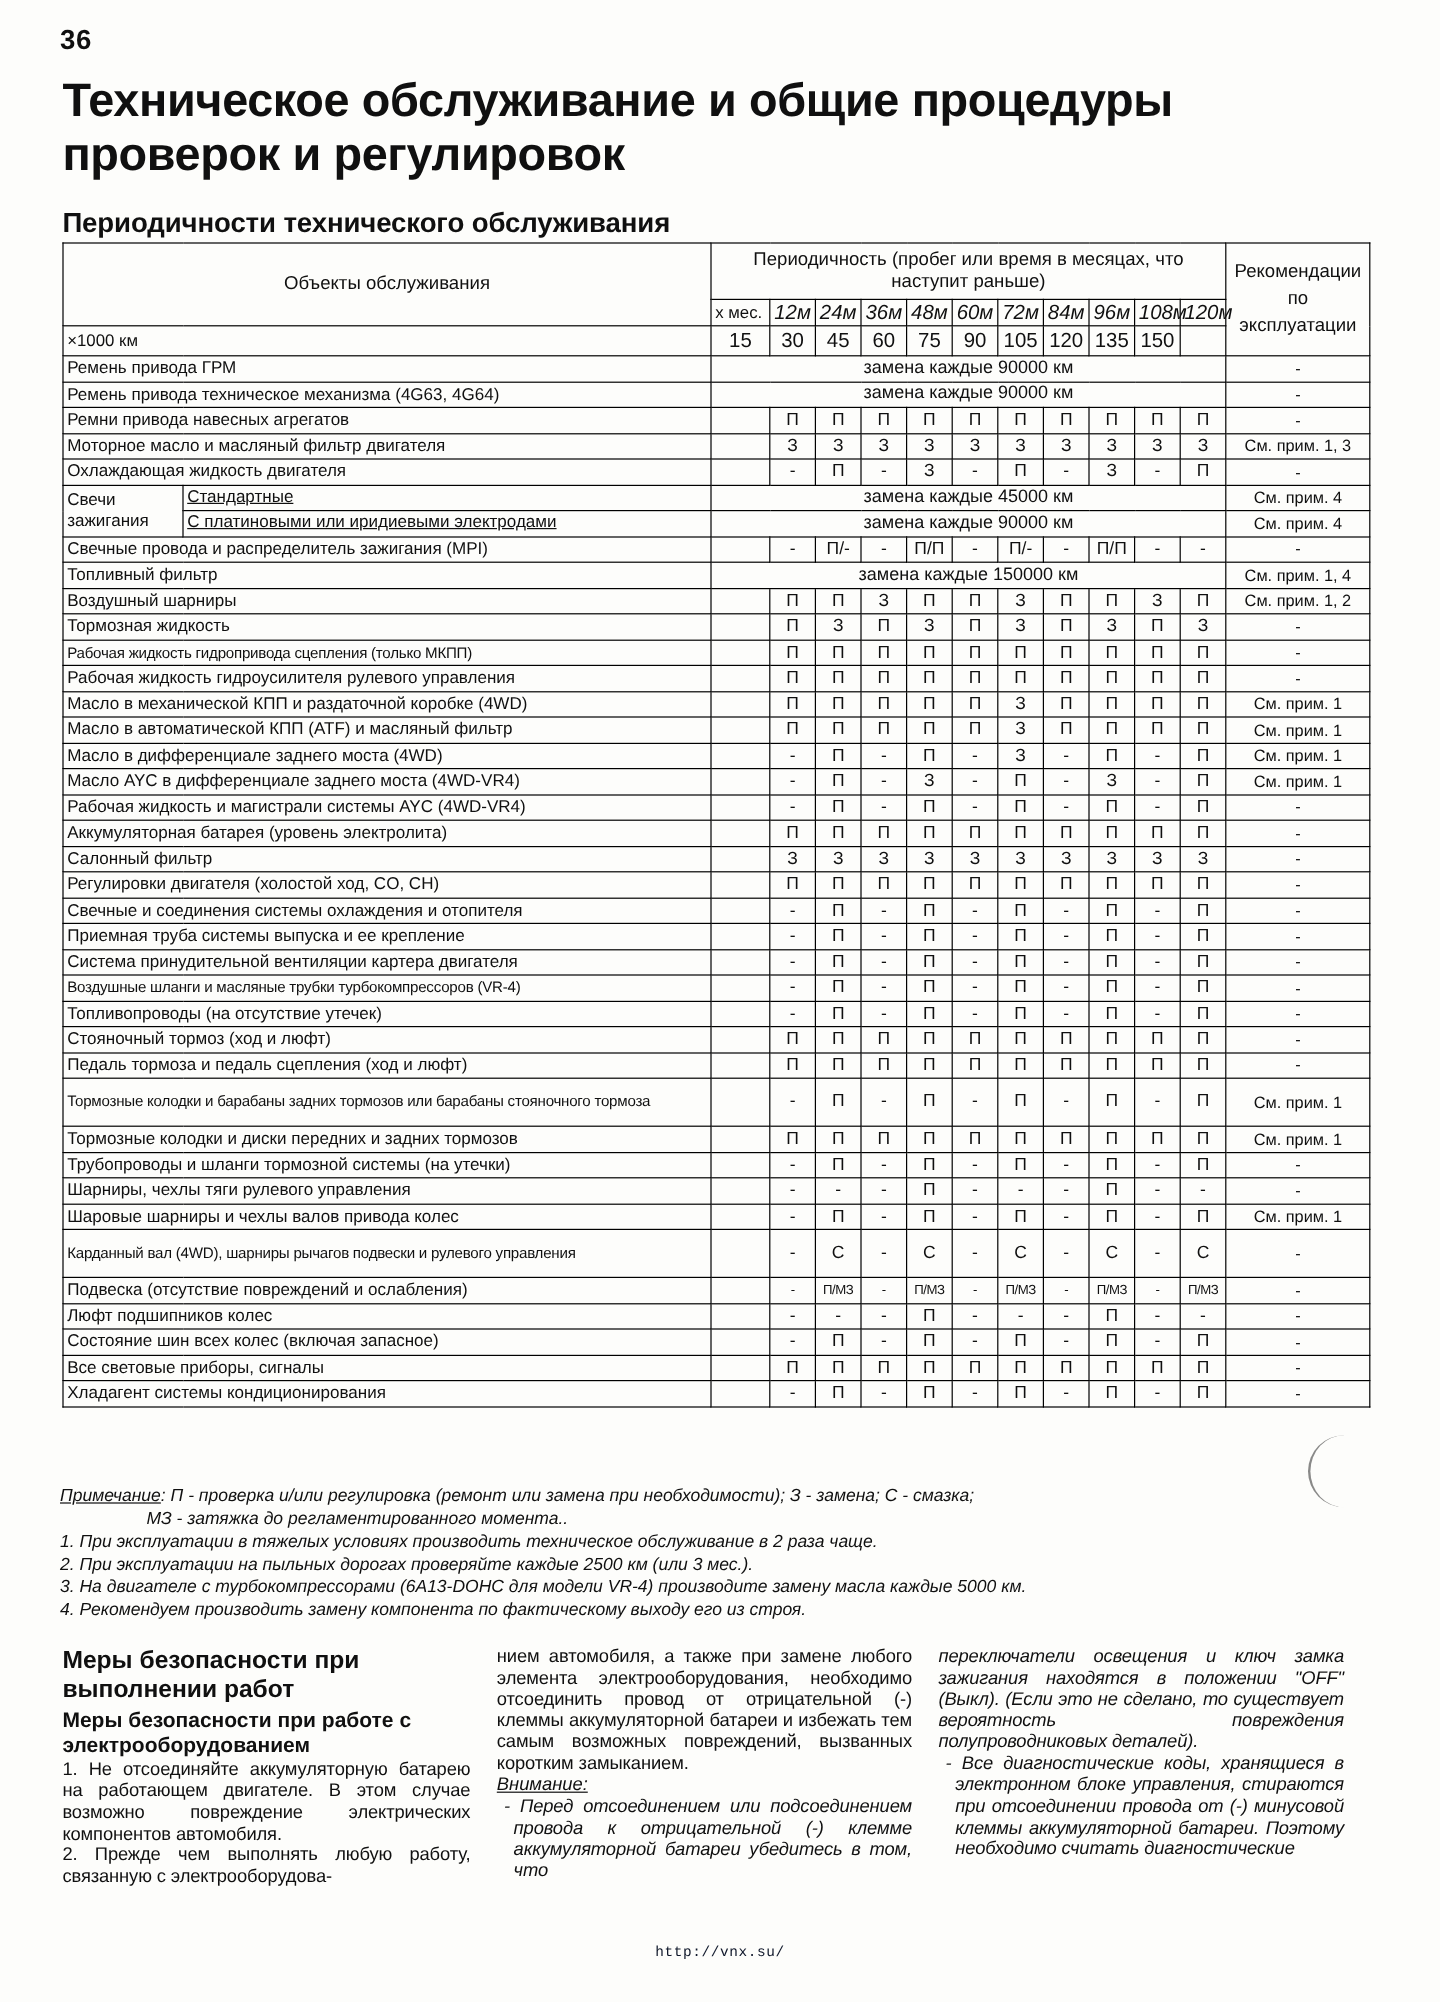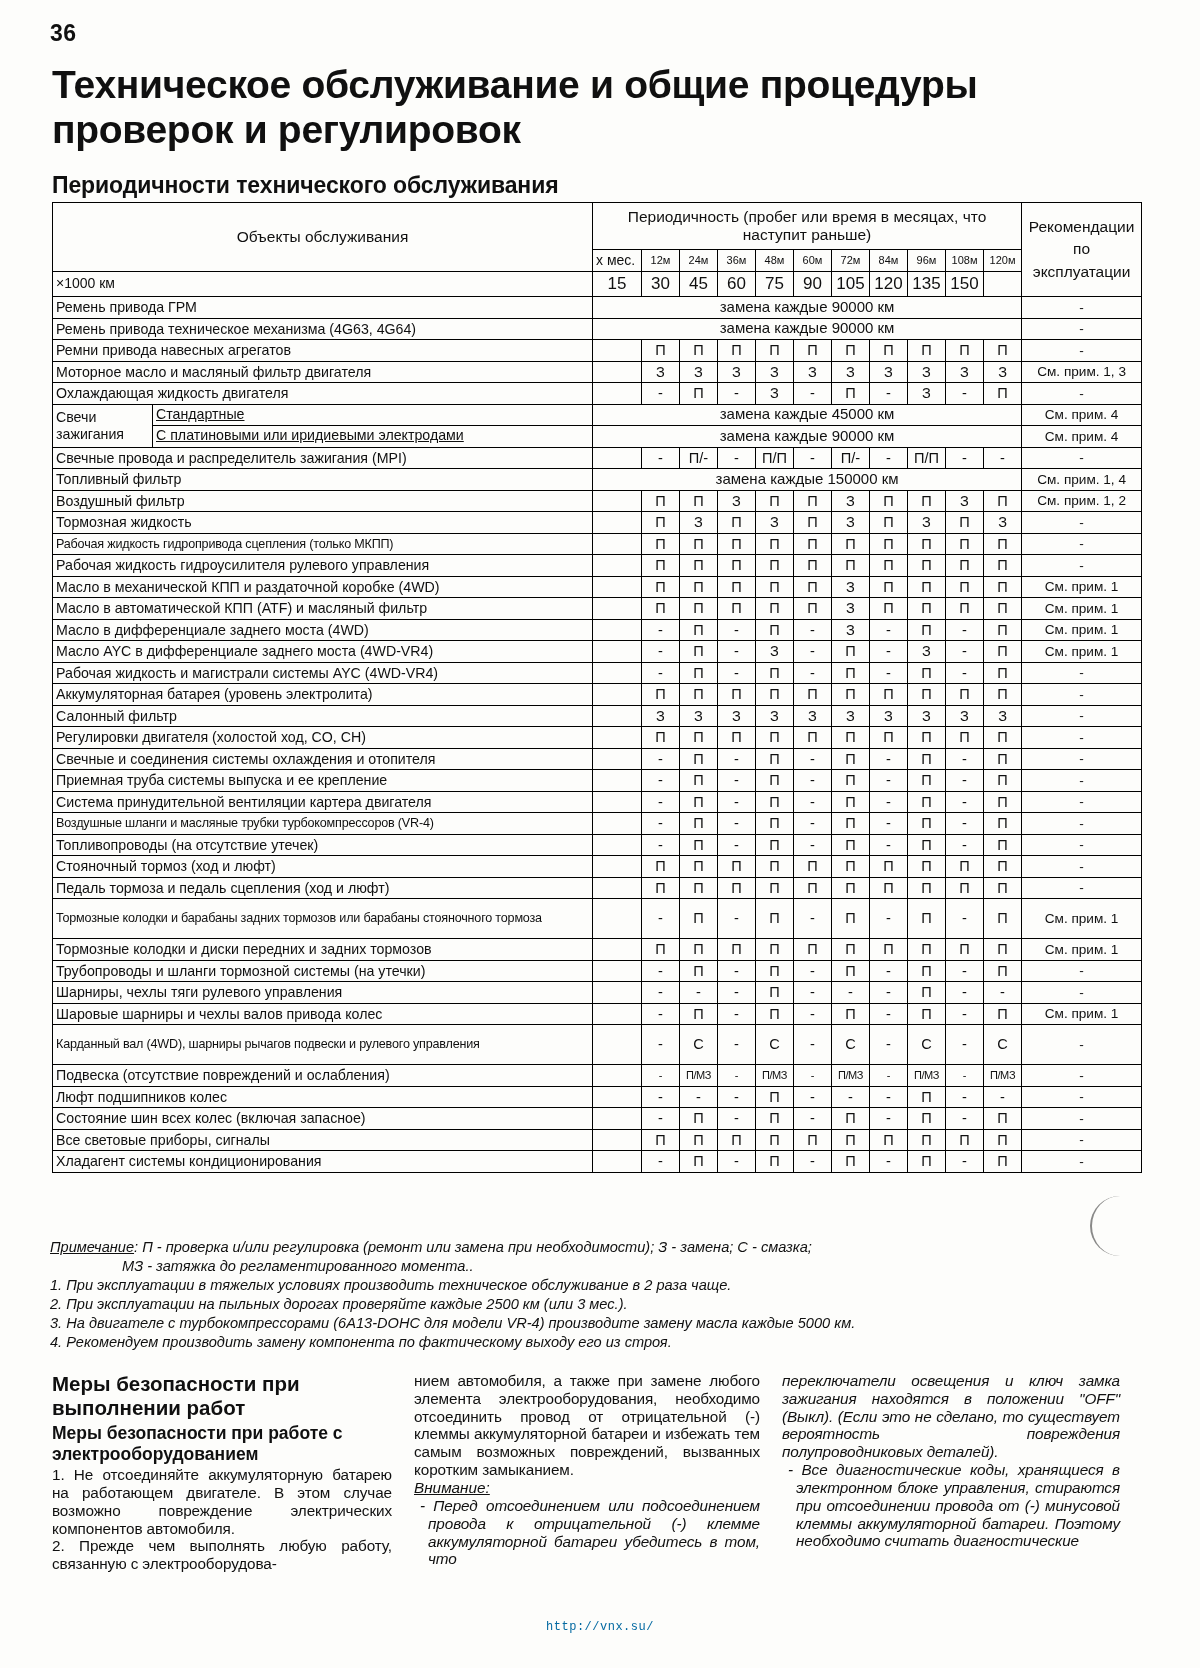--- a/index.html
+++ b/index.html
@@ -44,21 +44,21 @@
     border:1px solid #000;
     padding:0 3px;
     vertical-align:middle;
     font-weight:normal;
     box-sizing:border-box;
   }
   .hd-obj{height:47px;text-align:center;font-size:15.5px;}
   .hd-period{height:47px;text-align:center;font-size:15.5px;line-height:1.18;}
   .hd-rec{text-align:center;font-size:15.5px;line-height:1.45;}
   .hd-unit{height:22px;font-size:14px;padding-left:6px;text-align:left;}
-  .hd-mon{height:22px;text-align:center;font-size:11px;}
+  .hd-mon{height:22px;text-align:center;font-size:17px;font-style:italic;}
   .hd-km{height:25px;text-align:center;font-size:17px;font-weight:bold;}
   .hd-unit2{height:25px;font-size:14px;padding-left:6px;text-align:left;font-weight:bold;}
 
   td.name{
     text-align:left;font-size:14.2px;padding-left:5px;
     line-height:1.14;
   }
   td.name.sm{font-size:12.6px;letter-spacing:-0.2px;}
   td.val{text-align:center;font-size:14.6px;}
   td.val.tiny{font-size:11px;letter-spacing:-0.4px;}
@@ -91,21 +91,21 @@
     font-size:15.3px;line-height:1.165;text-align:justify;margin:0;
     letter-spacing:-0.1px;
   }
   .body-p.it{font-style:italic;}
   .attn{font-style:italic;font-weight:normal;text-decoration:underline;font-size:15.3px;}
   .hang{padding-left:14px;text-indent:-8px;}
 
   .watermark{
     position:absolute;left:0;right:0;top:1620px;
     text-align:center;font-family:"Liberation Mono",monospace;
-    font-size:12px;color:#0369a1;letter-spacing:0.5px;
+    font-size:12px;color:#0f172a;letter-spacing:0.5px;
   }
   .scribble{
     position:absolute;left:1090px;top:1196px;width:46px;height:60px;
     border-left:2px solid #2b2b2b;border-top-left-radius:40px;
     border-bottom-left-radius:40px;opacity:.55;
   }
 </style>
 </head>
 <body>
 
@@ -249,21 +249,21 @@
             <td class="val">-</td>
             <td class="val">-</td>
             <td class="rec">-</td>
           </tr>
           <tr class="r">
             <td class="name" colspan="2">Топливный фильтр</td>
             <td class="span" colspan="11">замена каждые 150000 км</td>
             <td class="rec">См. прим. 1, 4</td>
           </tr>
           <tr class="r">
-            <td class="name" colspan="2">Воздушный фильтр</td>
+            <td class="name" colspan="2">Воздушный шарниры</td>
             <td class="val"></td>
             <td class="val">П</td>
             <td class="val">П</td>
             <td class="val">З</td>
             <td class="val">П</td>
             <td class="val">П</td>
             <td class="val">З</td>
             <td class="val">П</td>
             <td class="val">П</td>
             <td class="val">З</td>

